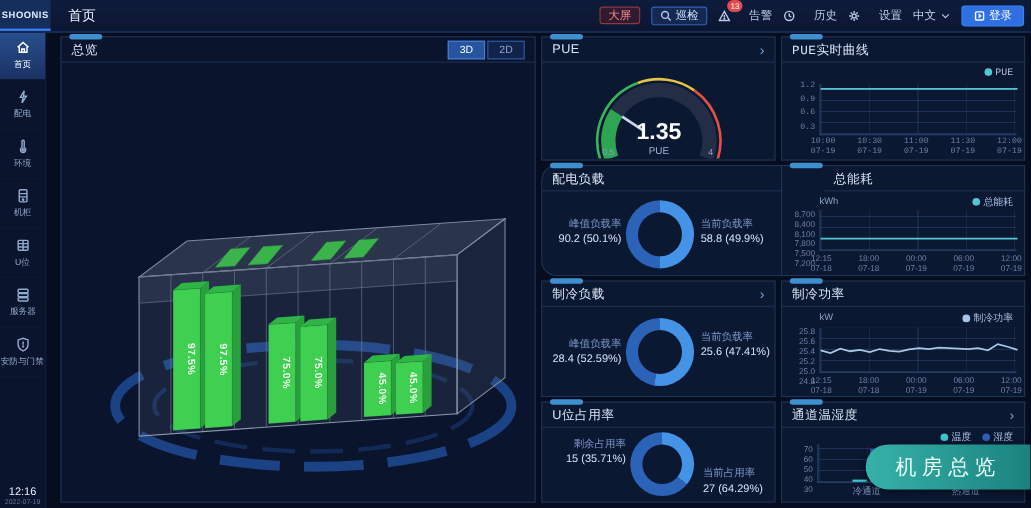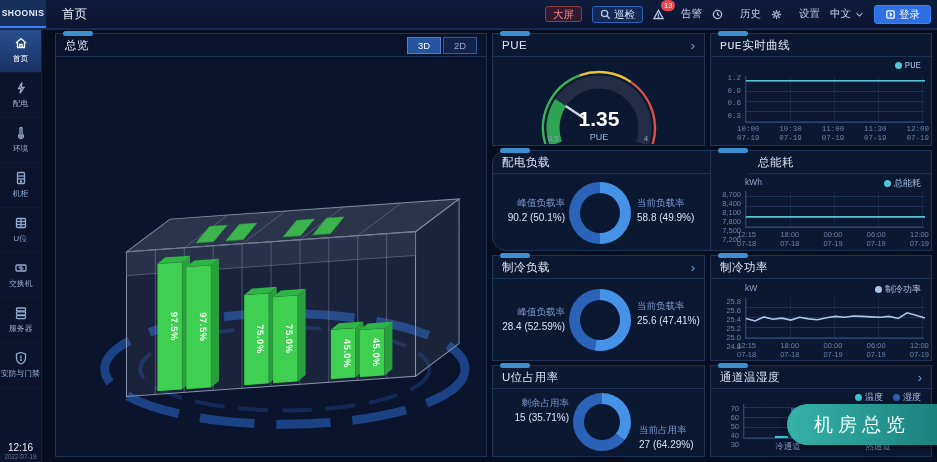--- a/index.html
+++ b/index.html
@@ -191,27 +191,20 @@
       <span class="silabel">机柜</span>
     </div>
     <div class="side-item">
       <svg viewBox="0 0 14 14">
           <rect x="2.5" y="2.5" width="9" height="9" rx="1"></rect>
           <line x1="2.5" y1="5.5" x2="11.5" y2="5.5"></line>
           <line x1="2.5" y1="8.5" x2="11.5" y2="8.5"></line>
           <line x1="7" y1="2.5" x2="7" y2="11.5"></line>
         </svg>
       <span class="silabel">U位</span>
-    </div>
-    <div class="side-item">
-      <svg viewBox="0 0 14 14">
-          <rect x="2" y="4" width="10" height="6" rx="1"></rect>
-          <path d="M4.5 6.2h3l-1-1 M9.5 7.8h-3l1 1"></path>
-        </svg>
-      <span class="silabel">交换机</span>
     </div>
     <div class="side-item">
       <svg viewBox="0 0 14 14">
           <rect x="2.5" y="2" width="9" height="3" rx=".8"></rect>
           <rect x="2.5" y="5.8" width="9" height="3" rx=".8"></rect>
           <rect x="2.5" y="9.6" width="9" height="3" rx=".8"></rect>
         </svg>
       <span class="silabel">服务器</span>
     </div>
     <div class="side-item">

